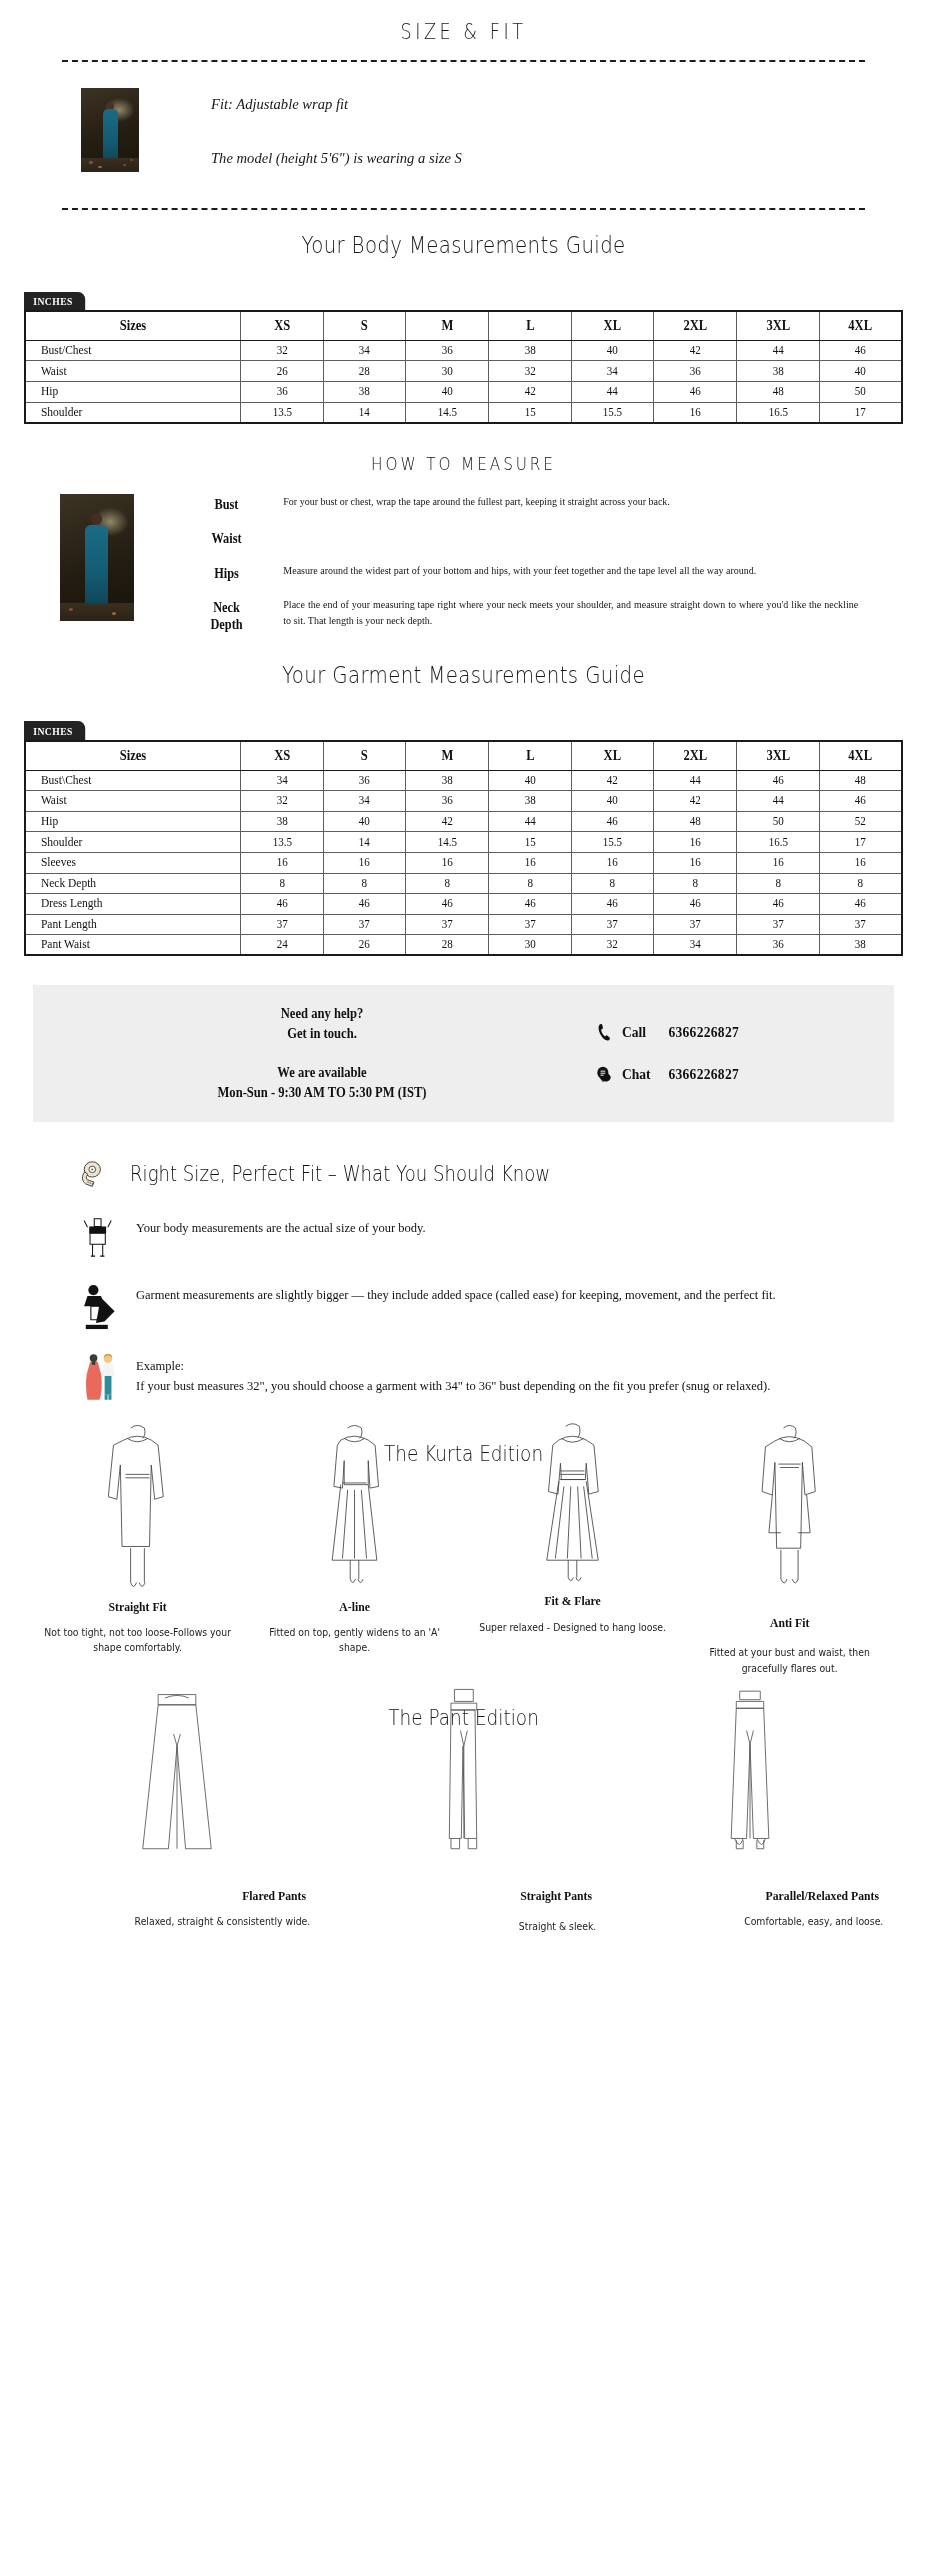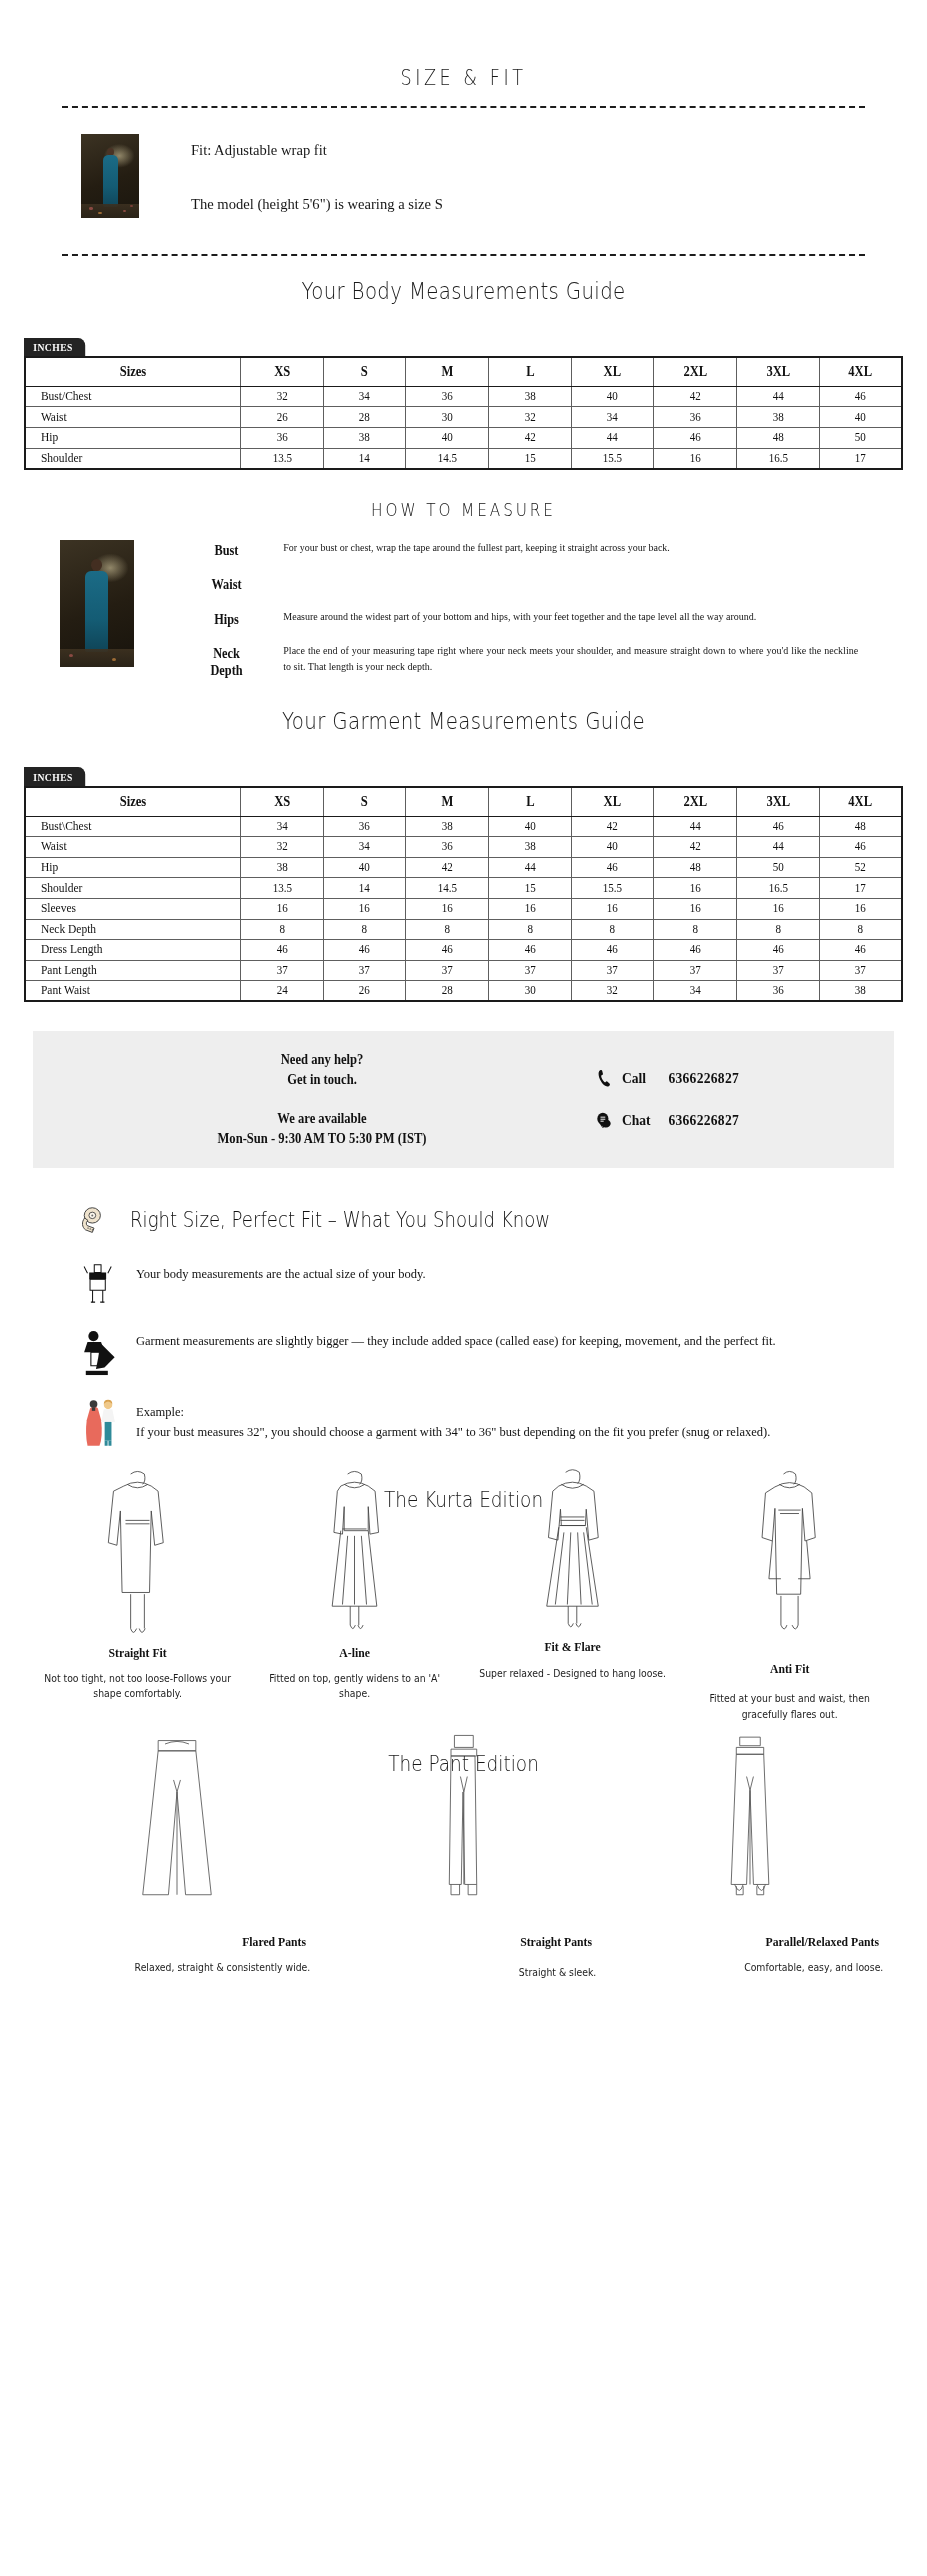--- a/index.html
+++ b/index.html
@@ -8,21 +8,21 @@
     width: 927px;
     height: 2576px;
     background: #ffffff;
     font-family: "Liberation Serif", serif;
     color: #111111;
     overflow: hidden;
     position: relative;
   }
 
   
-  .page { width: 927px; padding: 0; margin-top: 46px; }
+  .page { width: 927px; padding: 0; }
 
   .thin-title {
     font-family: "DejaVu Sans", sans-serif;
     font-weight: 300;
     text-align: center;
     letter-spacing: 2.6px;
     color: #1a1a1a;
     transform: scaleX(0.82);
   }
 
@@ -74,22 +74,23 @@
     position: absolute;
     left: 0; bottom: 0; width: 100%; height: 16%;
     background: linear-gradient(180deg, rgba(60,48,32,0.9), #2a2318);
   }
   .model-photo-sm .leaf {
     position: absolute; width: 3.4px; height: 2.6px;
     border-radius: 50%; background: #8a4a42;
   }
 
   .fit-lines {
-    padding-left: 52px;
+    padding-left: 72px;
     padding-top: 6.9px;
+    font-style: italic;
   }
   .fit-line {
     font-size: 14.6px;
     line-height: 1.4;
     color: #171717;
   }
   .fit-line + .fit-line { margin-top: 33px; }
 
   .section-heading {
     font-family: "DejaVu Sans", sans-serif;

